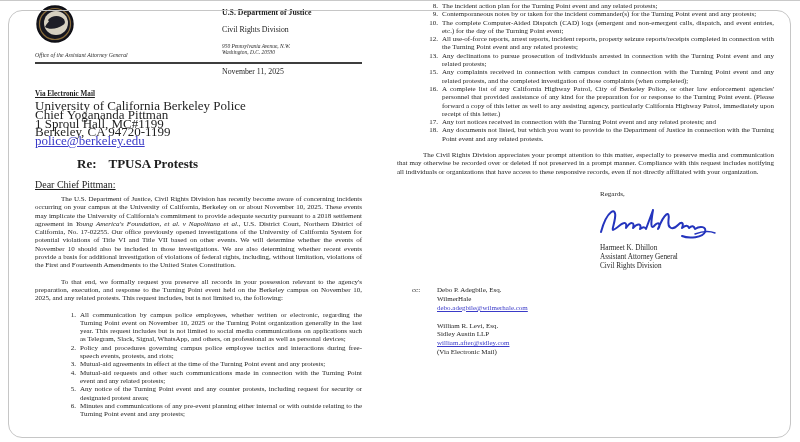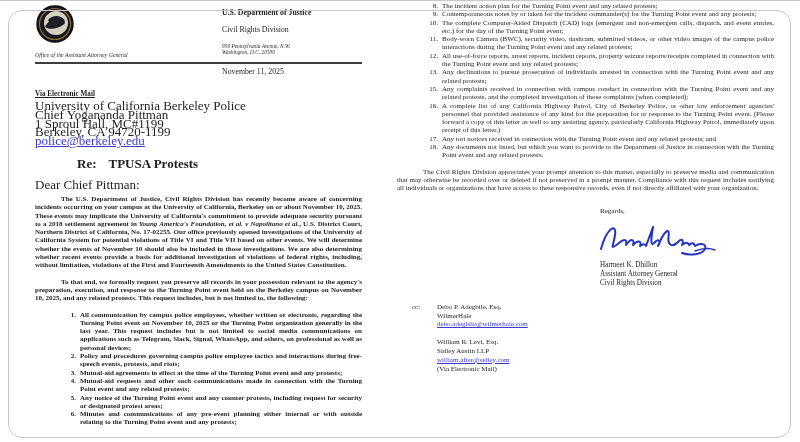--- a/index.html
+++ b/index.html
@@ -19,22 +19,22 @@
   .hdr .dept{font-weight:bold;font-size:7.8px;}
   .hdr .divn{font-size:7.8px;margin-top:9px;}
   .hdr .addr{font-style:italic;font-size:5.4px;line-height:6.8px;margin-top:8px;color:#2a2a2a;}
   .rule{position:absolute;left:0;top:57px;width:327px;height:2px;background:#3d3d3d;}
   .date{position:absolute;left:187px;top:63px;font-size:7.8px;}
   .via{position:absolute;left:0;top:85px;font-weight:bold;text-decoration:underline;font-size:7.2px;}
   .recip{position:absolute;left:0;top:97px;font-size:13px;line-height:8.8px;}
   a.link{color:#3a3ac8;text-decoration:underline;cursor:pointer;}
   .re{position:absolute;left:42px;top:155px;font-weight:bold;font-size:13px;}
   .re .subj{margin-left:12px;}
-  .salut{position:absolute;left:0;top:176px;font-size:13px;}
-  .bodytext{position:absolute;left:0;top:190px;width:327px;font-weight:bold;}
+  .salut{position:absolute;left:0;top:176px;font-size:10px;text-decoration:underline;}
+  .bodytext{position:absolute;left:0;top:190px;width:327px;}
   .p{text-align:justify;text-indent:26px;margin:0 0 8px 0;}
   .p .it{font-style:italic;}
   .list .li{display:flex;margin-left:27px;}
   .li .num{flex:none;width:14px;text-align:right;padding-right:4px;}
   .li .txt{flex:1;text-align:justify;}
   .page2 .closing{margin-top:8px;}
   .regards{margin:14px 0 0 203px;}
   .sig{margin:2px 0 0 198px;height:40px;}
   .signer{margin:4px 0 0 203px;line-height:9px;font-size:7.2px;}
   .ccblock{display:flex;margin:15px 0 0 15px;}
@@ -128,24 +128,20 @@
       </div>
       <div class="li">
         <span class="num">9.</span>
         <span class="txt">Contemporaneous notes by or taken for the incident commander(s) for the Turning Point event and any protests;</span>
       </div>
       <div class="li">
         <span class="num">10.</span>
         <span class="txt">The complete Computer-Aided Dispatch (CAD) logs (emergent and non-emergent calls, dispatch, and event entries, etc.) for the day of the Turning Point event;</span>
       </div>
       <div class="li">
-        <span class="num">11.</span>
-        <span class="txt">Body-worn Camera (BWC), security video, dashcam, submitted videos, or other video images of the campus police interactions during the Turning Point event and any related protests;</span>
-      </div>
-      <div class="li">
         <span class="num">12.</span>
         <span class="txt">All use-of-force reports, arrest reports, incident reports, property seizure reports/receipts completed in connection with the Turning Point event and any related protests;</span>
       </div>
       <div class="li">
         <span class="num">13.</span>
         <span class="txt">Any declinations to pursue prosecution of individuals arrested in connection with the Turning Point event and any related protests;</span>
       </div>
       <div class="li">
         <span class="num">15.</span>
         <span class="txt">Any complaints received in connection with campus conduct in connection with the Turning Point event and any related protests, and the completed investigation of those complaints (when completed);</span>

